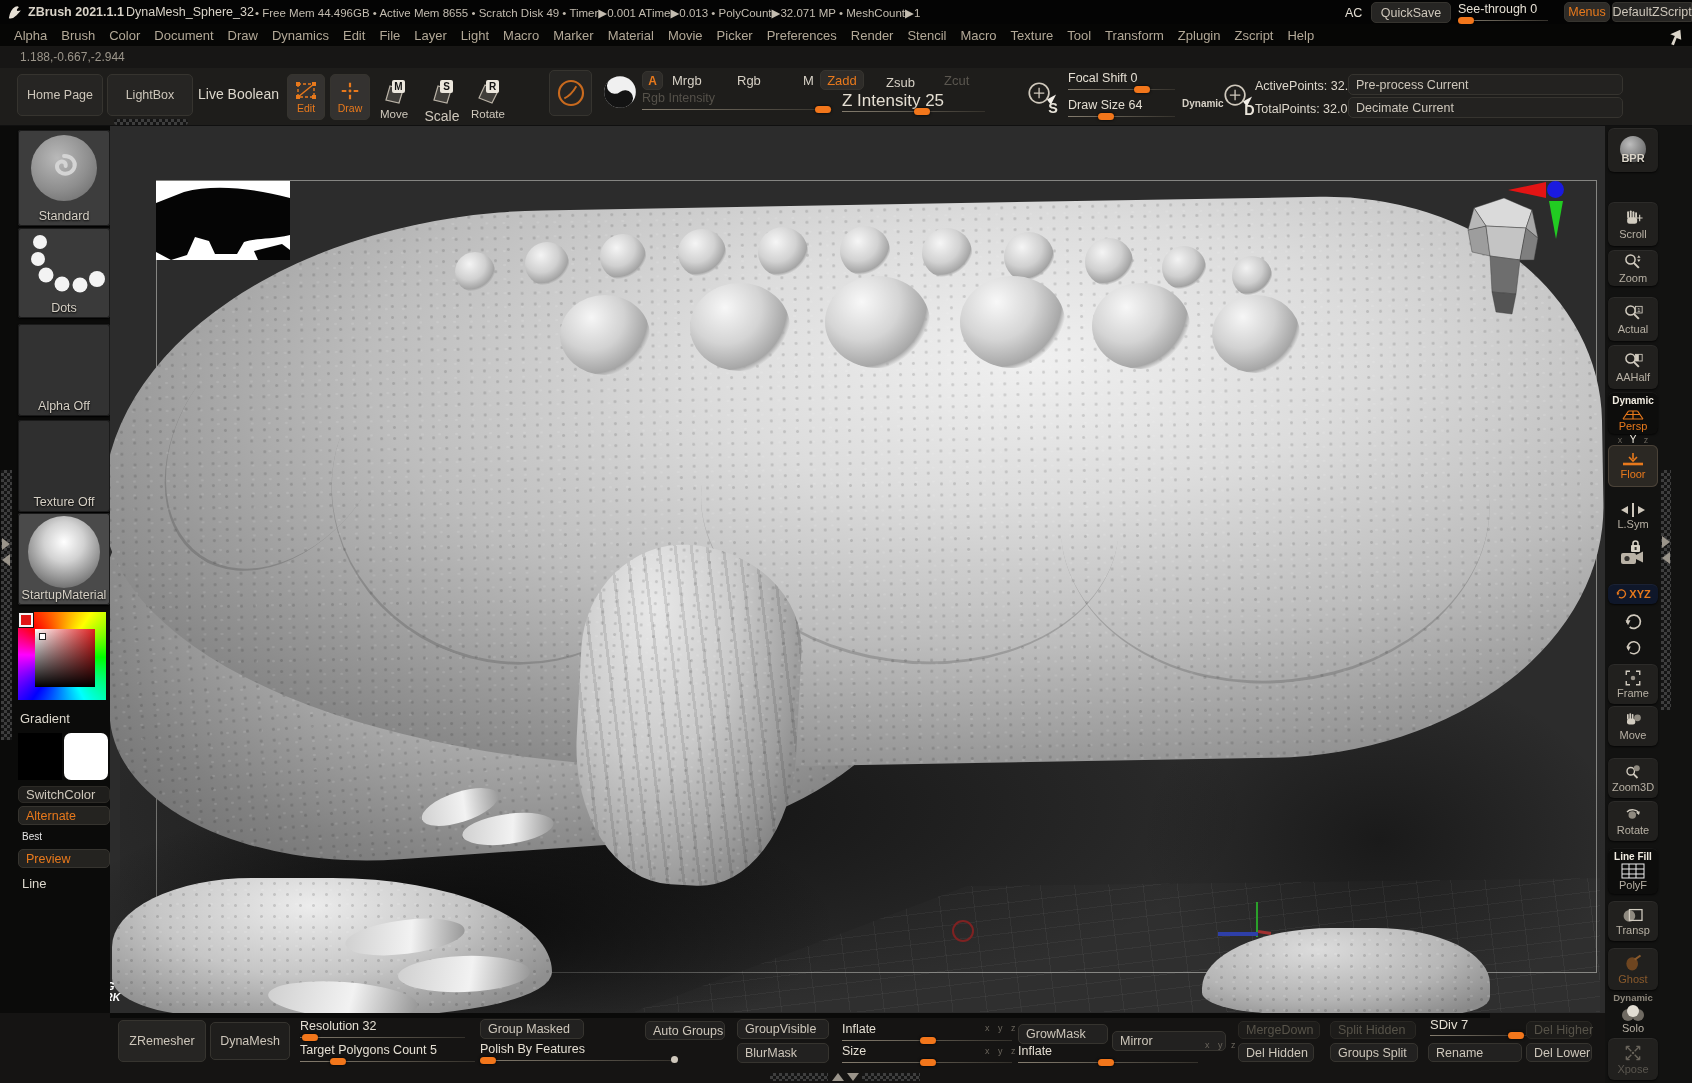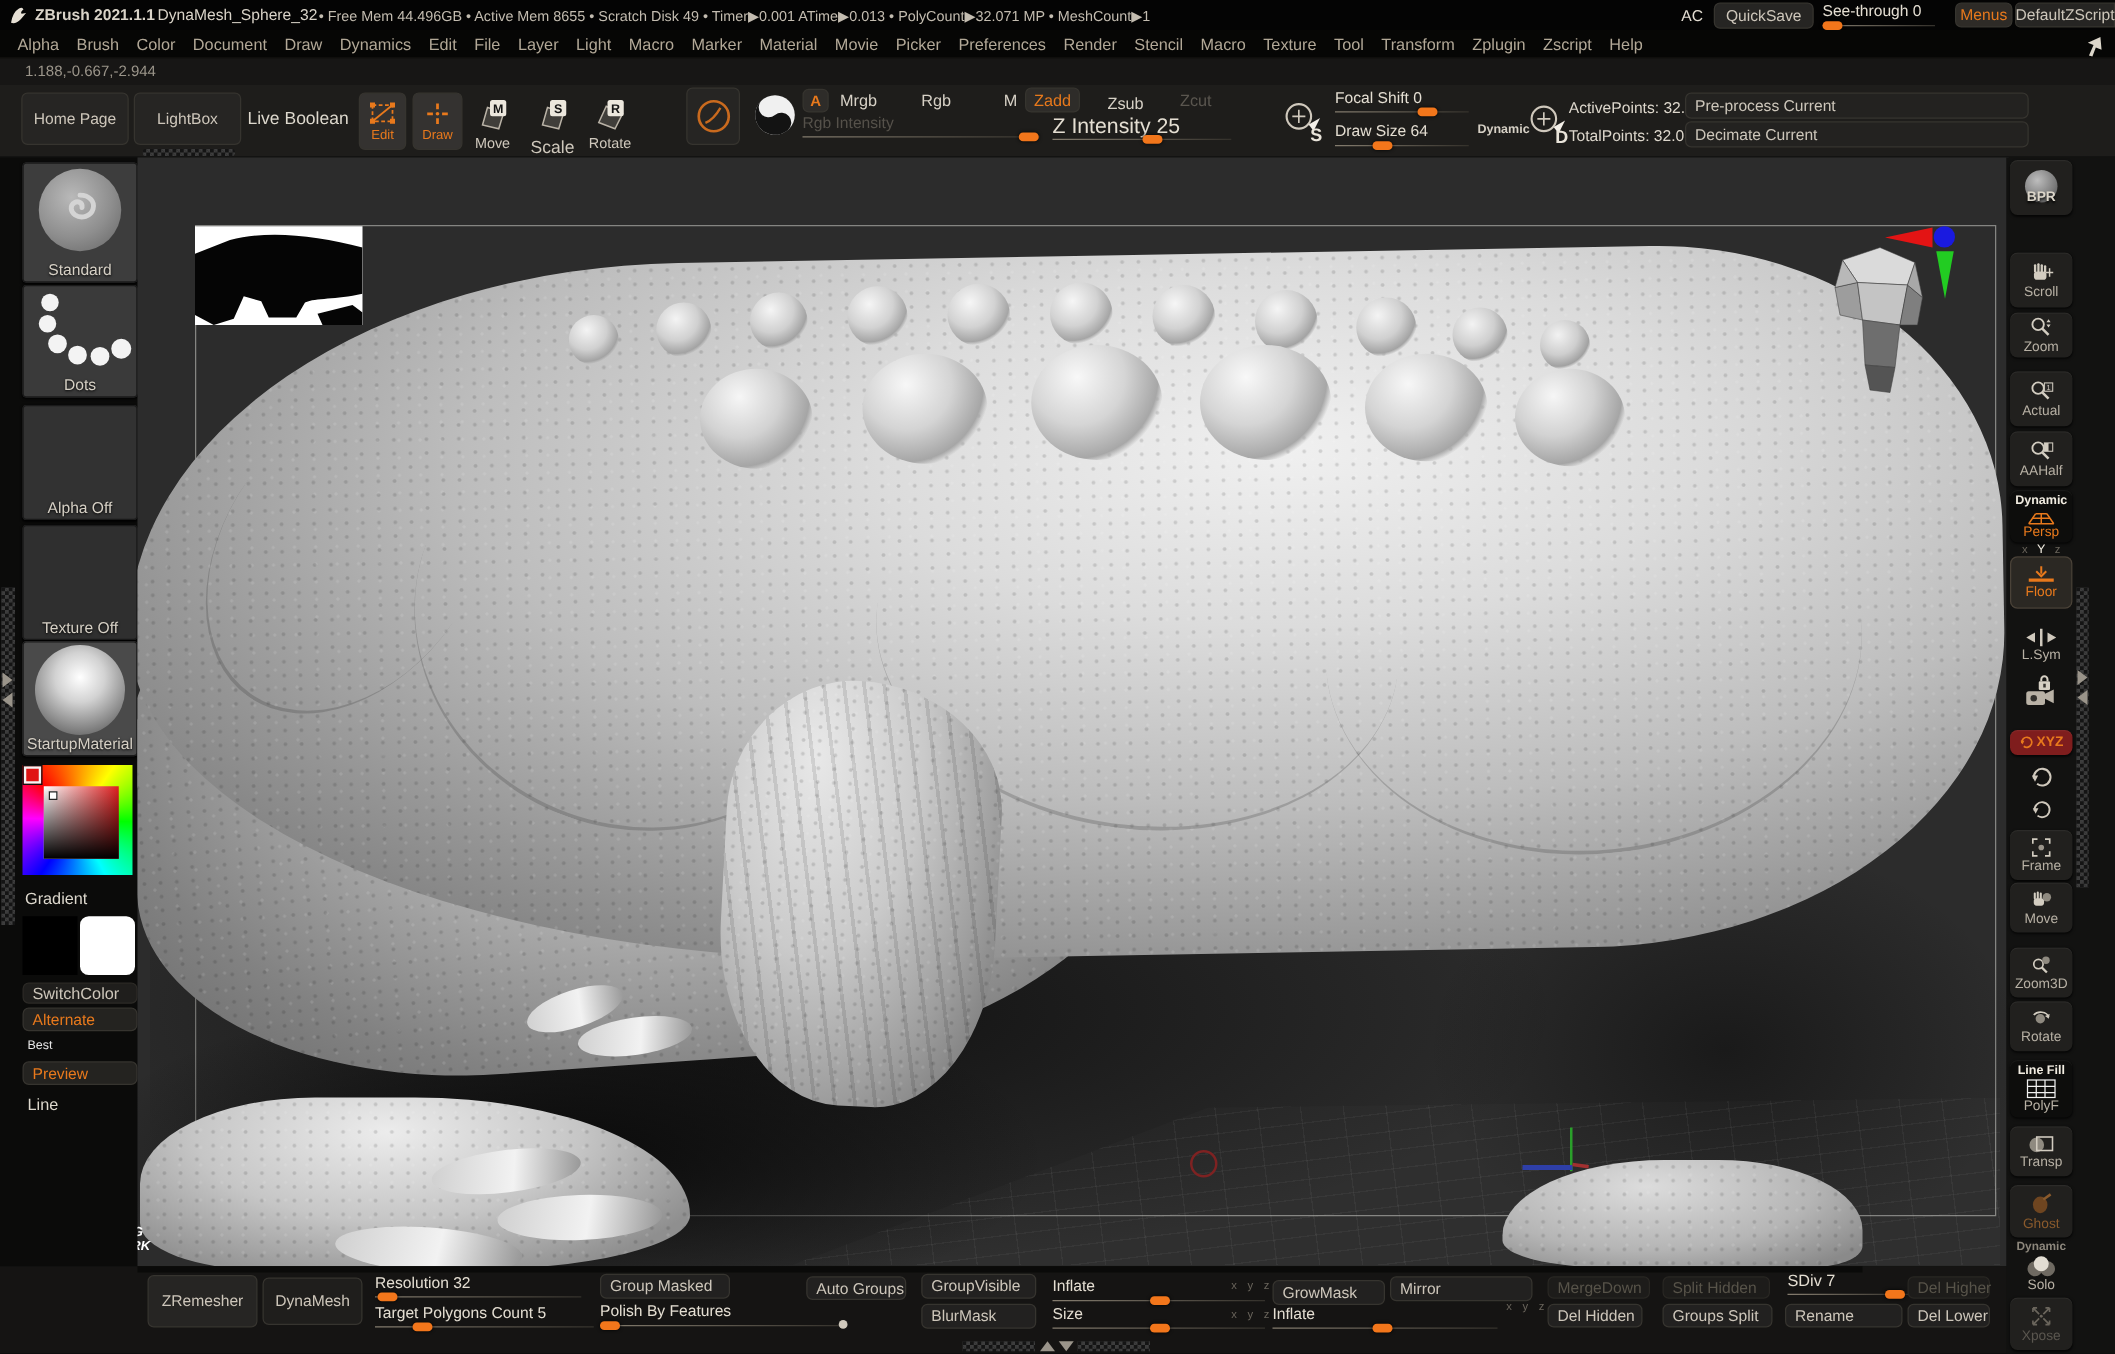--- a/index.html
+++ b/index.html
@@ -507,21 +507,21 @@
   <div class="rpi nobg" style="top:538px;height:34px">
     <svg width="30" height="30" viewBox="0 0 30 30">
       <rect x="3" y="13" width="15" height="11" rx="2" fill="#b9b2a6"></rect>
         <circle cx="9" cy="18.5" r="2.6" fill="#34322e"></circle>
       <path d="M18 15 l7 -3.5 v11 l-7 -3.5 z" fill="#b9b2a6"></path>
       <rect x="13" y="5" width="9" height="7" rx="1" fill="#d6d0c4"></rect>
       <path d="M15 5 v-1.5 a2.5 2.5 0 0 1 5 0 V5" fill="none" stroke="#d6d0c4" stroke-width="1.6"></path>
       <rect x="16.6" y="7" width="2" height="3" fill="#34322e"></rect>
       </svg>
   </div>
-  <div class="rpi" style="top:584px;height:20px;background:#7f1d1d;flex-direction:row;gap:2px">
+  <div class="rpi" style="top:584px;height:20px;background:#0f172a;flex-direction:row;gap:2px">
     <svg width="12" height="12" viewBox="0 0 24 24">
       <path d="M5 13 a8 8 0 1 1 3 5" fill="none" stroke="#e8791c" stroke-width="2.6"></path>
         <path d="M3 9 l3 6 3 -6z" fill="#e8791c"></path>
       </svg>
     <span class="o" style="font-size:11px;font-weight:bold">XYZ</span>
   </div>
   <div class="rpi nobg" style="top:610px;height:24px">
     <svg width="20" height="20" viewBox="0 0 24 24">
       <path d="M5 13 a8 8 0 1 1 3 5" fill="none" stroke="#cfc8bc" stroke-width="2"></path>
         <path d="M3 10 l3 6 3 -6z" fill="#cfc8bc"></path>
@@ -656,21 +656,21 @@
     </div>
     <span class="axis3" style="left:985px;top:10px">x y z</span>
     <div class="slider" style="left:842px;top:32px;width:170px">
       <span class="slabel">Size</span>
       <div class="track"></div>
       <div class="handle" style="left:78px"></div>
     </div>
     <span class="axis3" style="left:985px;top:33px">x y z</span>
 
     <div class="btn left" style="left:1018px;top:11px;width:90px;height:20px;background:#222120">GrowMask</div>
-    <div class="btn left" style="left:1112px;top:8px;width:114px;height:20px;background:#222120">Mirror</div>
+    <div class="btn left" style="left:1112px;top:18px;width:114px;height:20px;background:#222120">Mirror</div>
     <div class="slider" style="left:1018px;top:32px;width:180px">
       <span class="slabel">Inflate</span>
       <div class="track"></div>
       <div class="handle" style="left:80px"></div>
     </div>
     <span class="axis3" style="left:1205px;top:27px">x y z</span>
 
     <div class="btn left dim" style="left:1238px;top:8px;width:82px;height:18px">MergeDown</div>
     <div class="btn left dim" style="left:1330px;top:8px;width:86px;height:18px">Split Hidden</div>
     <div class="slider" style="left:1430px;top:5px;width:100px">

